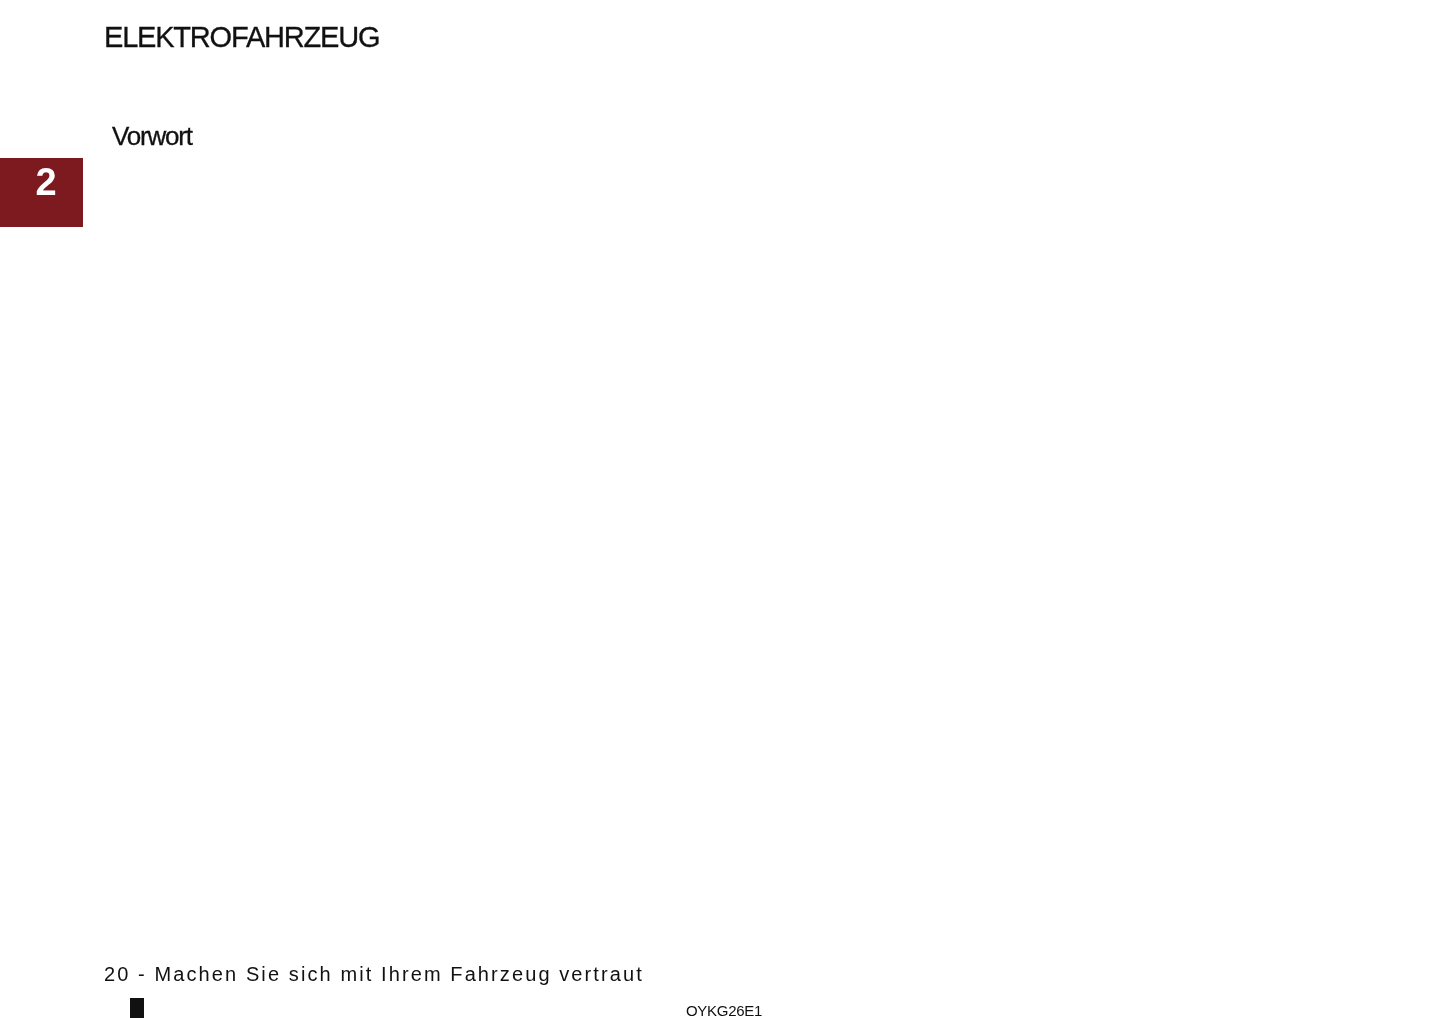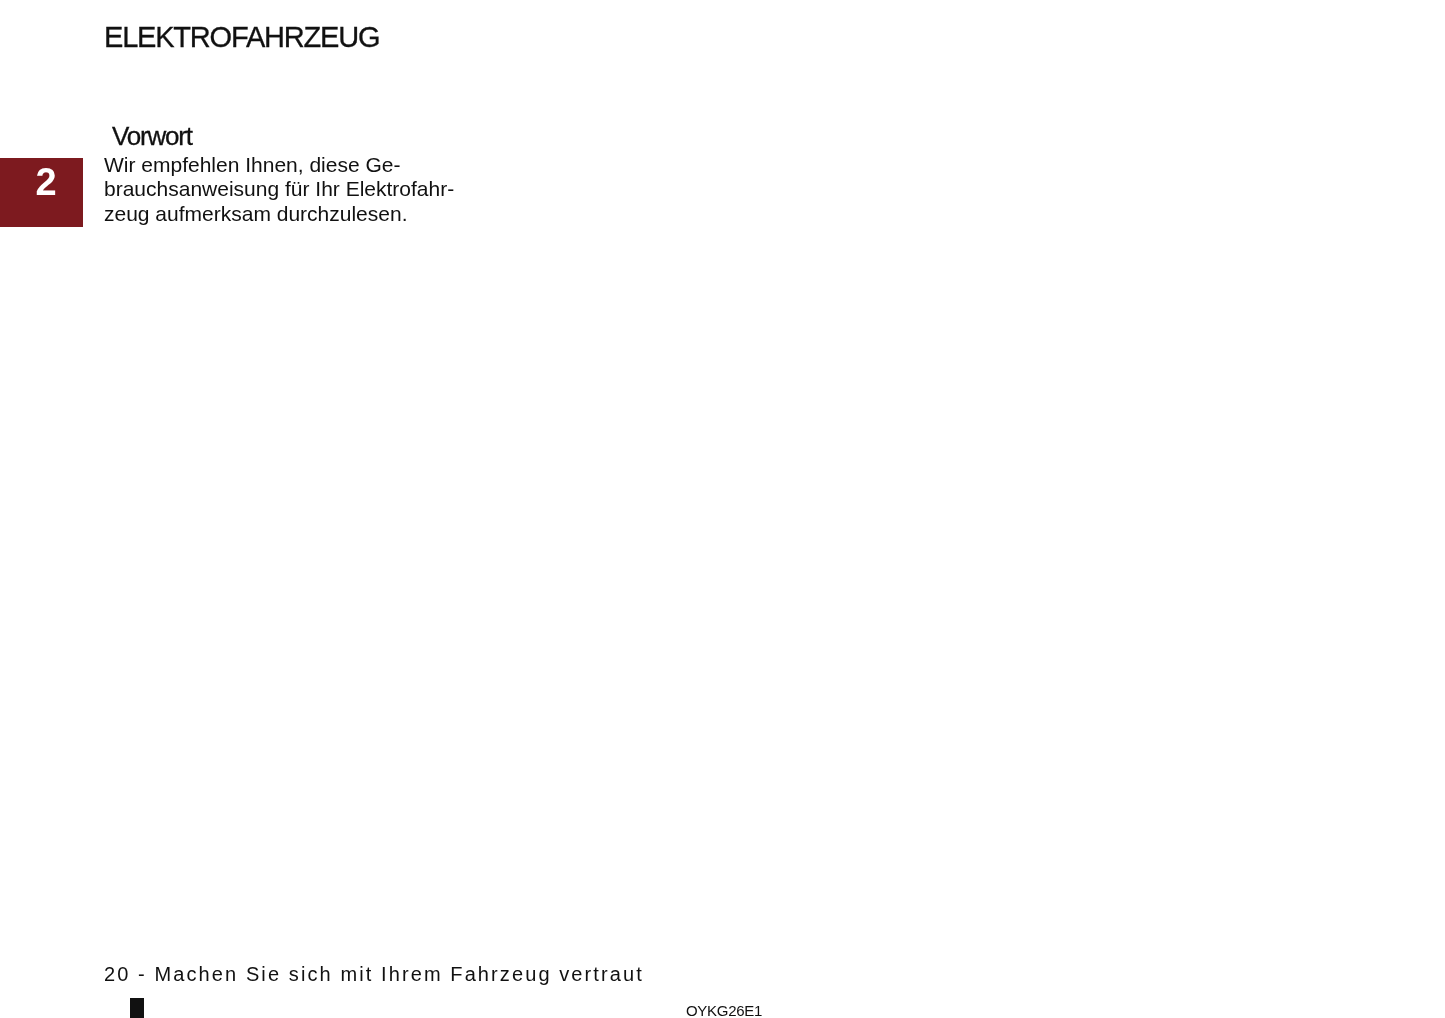--- a/index.html
+++ b/index.html
@@ -99,20 +99,17 @@
 
 <h1 class="section-title">ELEKTROFAHRZEUG</h1>
 
 <div class="chapter-tab">
   <span>2</span>
 </div>
 
 <h2 class="subsection-title">Vorwort</h2>
 
 <div class="body-text">
-  <p>Wir empfehlen Ihnen, diese Ge-
-brauchsanweisung für Ihr Elektrofahr-
-zeug aufmerksam durchzulesen.</p>
 </div>
 
 <div class="footer-page">20 - Machen Sie sich mit Ihrem Fahrzeug vertraut</div>
 <div class="footer-code">OYKG26E1</div>
 <div class="page-marker"></div>
 
 </body></html>

